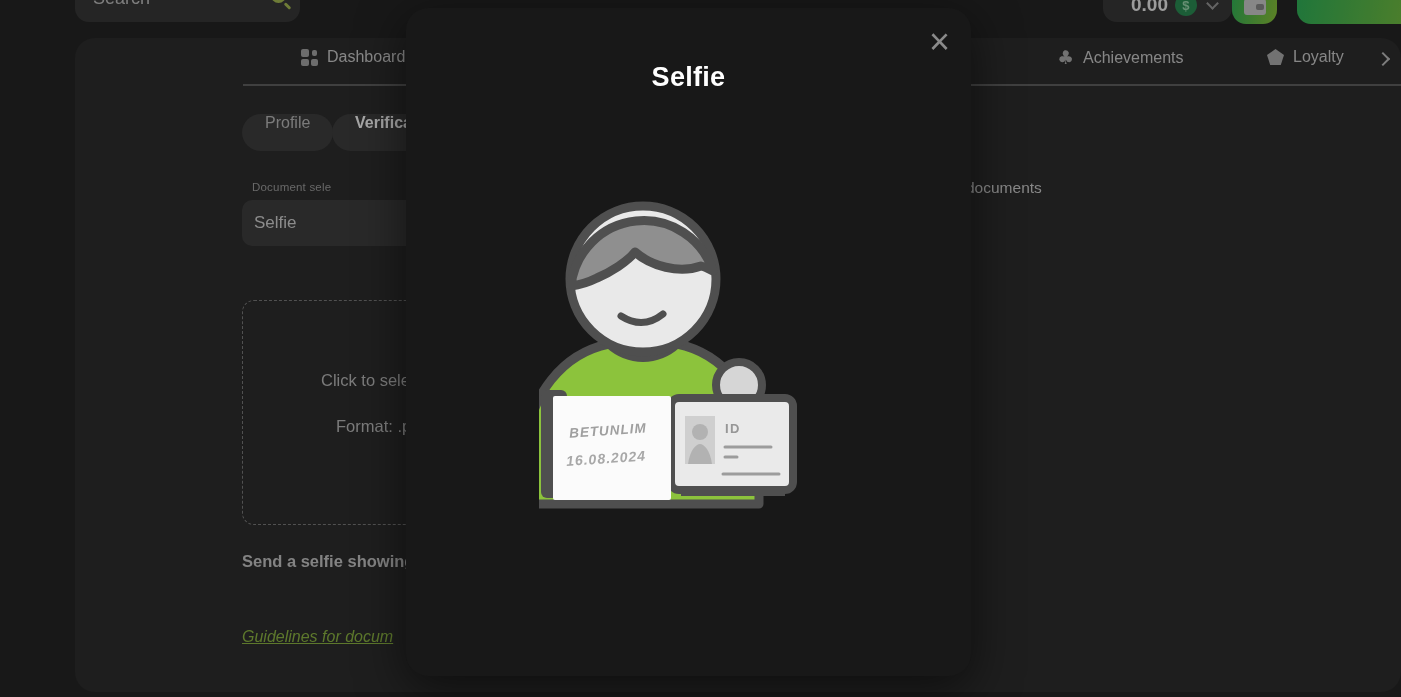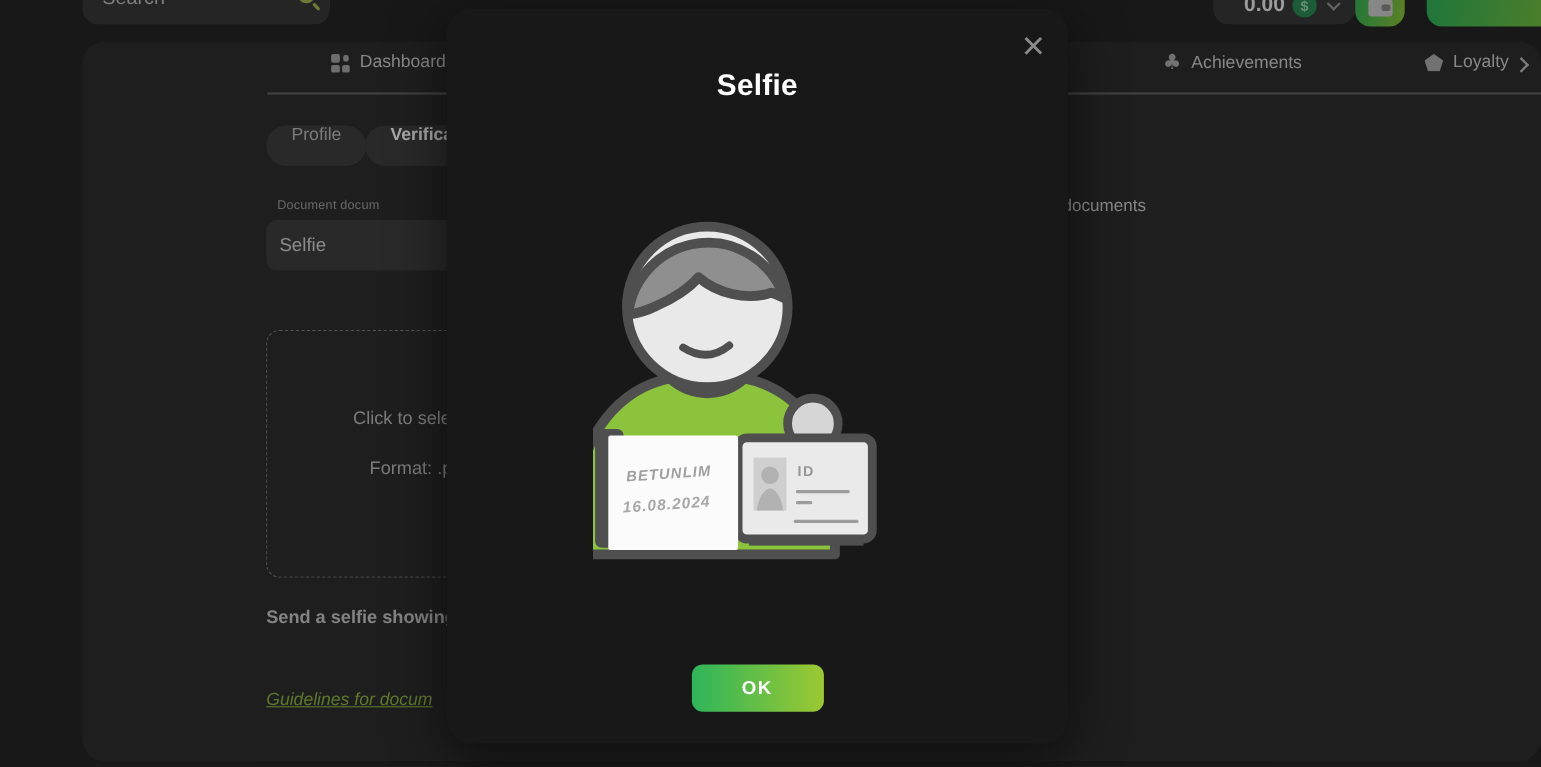--- a/index.html
+++ b/index.html
@@ -122,35 +122,35 @@
 
     <div class="abs tab" style="left:885px; top:12px;">
       <span>e</span>
     </div>
 
     <div class="abs tab" style="left:982px; top:10px;">
       <span class="club-ico">♣</span>
       <span>Achievements</span>
     </div>
 
-    <div class="abs tab" style="left:1220px; top:10px;">
+    <div class="abs tab" style="left:1192px; top:10px;">
       <span class="pent-ico"></span>
       <span>Loyalty</span>
     </div>
 
     <span class="abs chev-right" style="left:1303px; top:16px;"></span>
 
     <div class="abs pill" style="left:167px; top:76px;">
       <span>Profile</span>
     </div>
     <div class="abs pill active" style="left:257px; top:76px;">
       <span>Verification</span>
     </div>
 
-    <div class="abs field-label" style="left:177px; top:143px;">Document docum</div>
+    <div class="abs field-label" style="left:177px; top:143px;">Document sele</div>
     <div class="abs select" style="left:167px; top:162px;">Selfie</div>
 
     <div class="abs docs-frag" style="left:891px; top:141px;">documents</div>
 
     <div class="abs dropzone" style="left:167px; top:262px;">
       <span class="dz-text" style="left:78px; top:70px;">Click to sele</span>
       <span class="dz-text" style="left:93px; top:116px;">Format: .p</span>
     </div>
 
     <div class="abs desc" style="left:167px; top:512px;">
@@ -195,14 +195,13 @@
     </g>
 
     <rect x="2" y="200" width="26" height="108" rx="6" fill="#4f4f4f"></rect>
     <g>
       <rect x="14" y="206" width="118" height="104" rx="2" fill="#fbfbfb"></rect>
       <text x="30" y="245" font-size="13.5" font-weight="bold" font-style="italic" letter-spacing="1" fill="#9f9f9f" transform="rotate(-4 70 240)">BETUNLIM</text>
       <text x="27" y="273" font-size="14" font-weight="bold" font-style="italic" letter-spacing="1" fill="#a8a8a8" transform="rotate(-4 70 268)">16.08.2024</text>
     </g>
   </svg>
 
-  <button class="ok-btn">OK</button>
 </div>
 
 </body></html>

